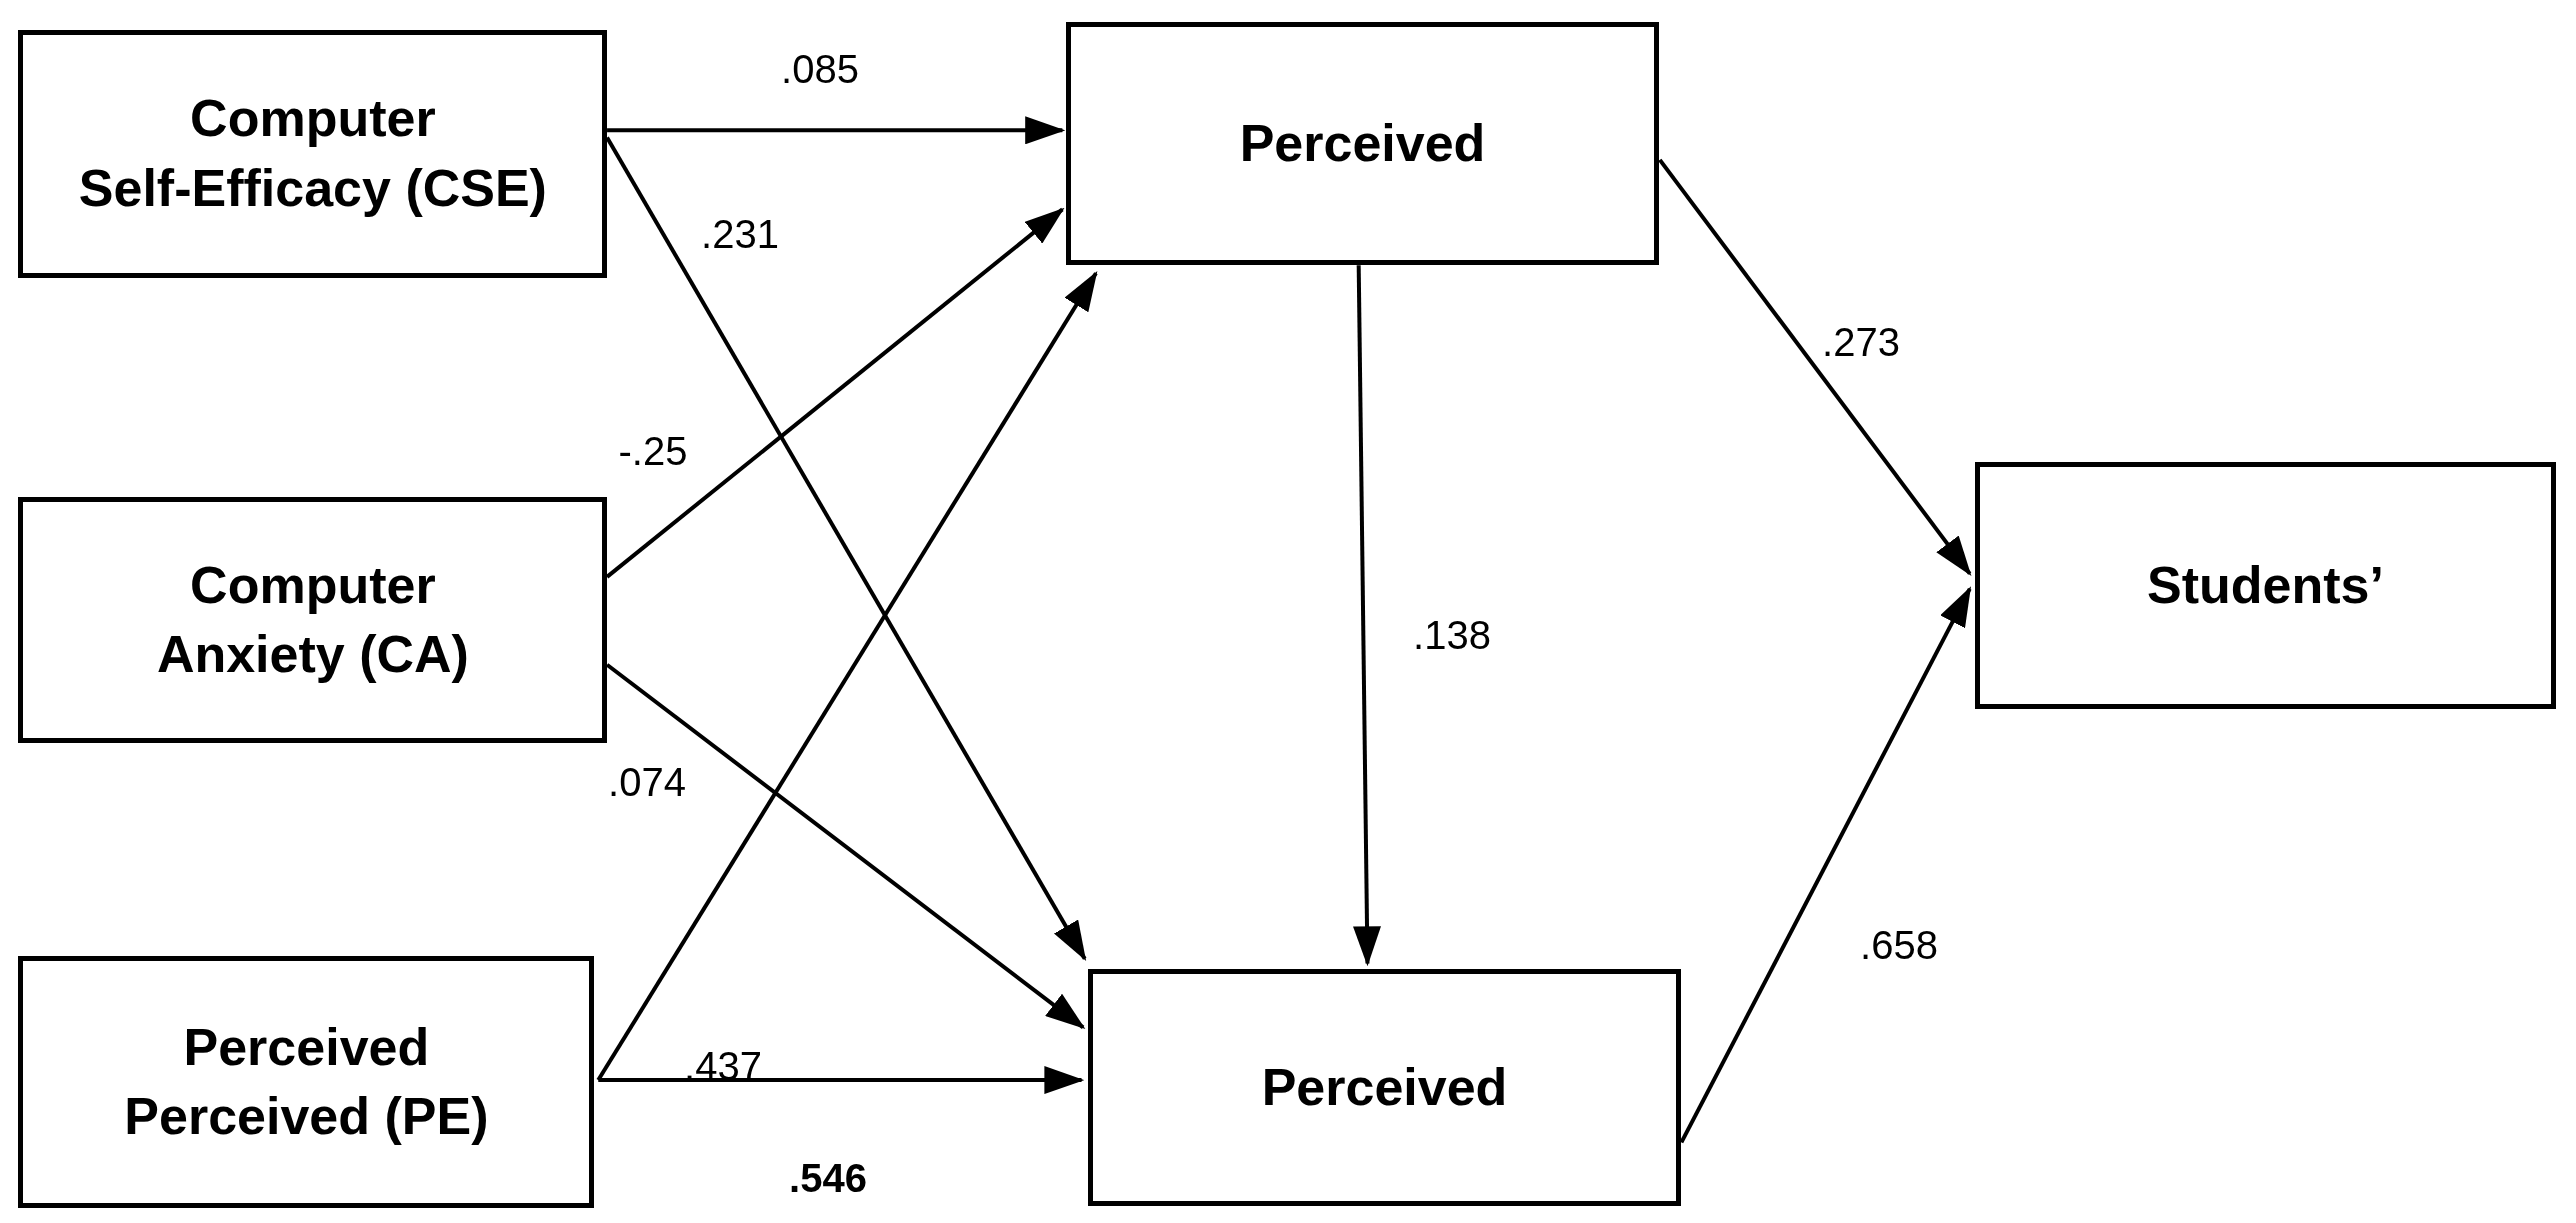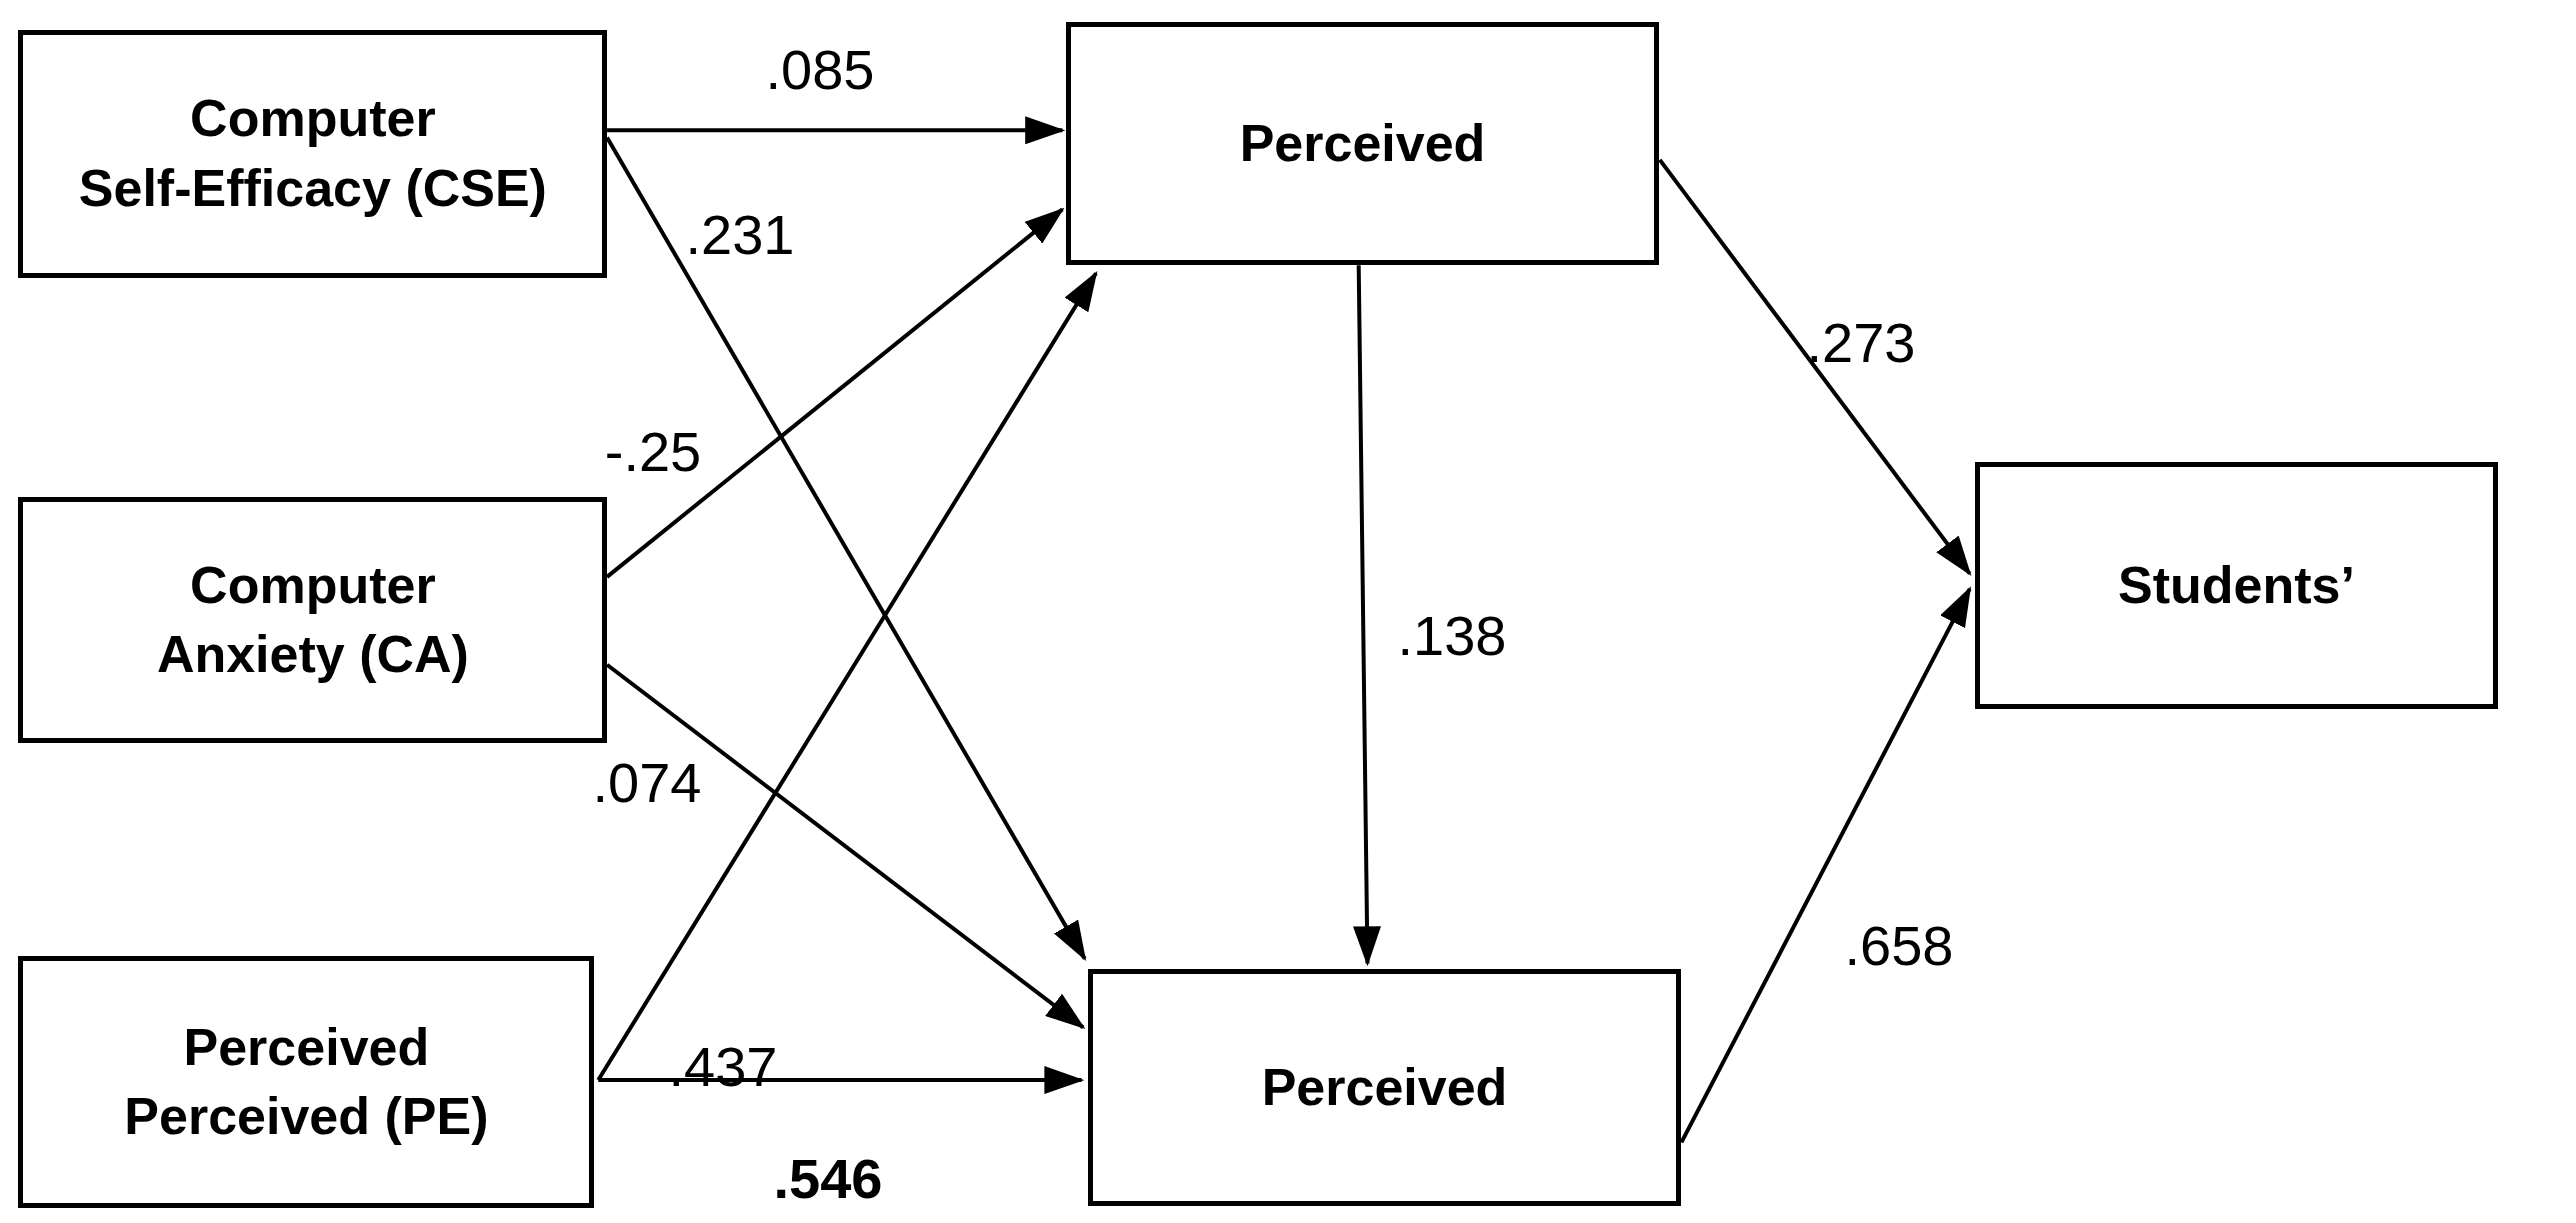--- a/index.html
+++ b/index.html
@@ -43,27 +43,27 @@
   }
   .node span {
     display: block;
     white-space: nowrap;
   }
   .node-cse { left: 18.4px;   top: 29.6px;   width: 589px; height: 248px; }
   .node-ca  { left: 18.4px;   top: 497px;  width: 589px; height: 246px; }
   .node-pe  { left: 18.4px;   top: 956px; width: 576px; height: 252px; }
   .node-peu { left: 1066px; top: 22.4px;   width: 593px; height: 243px; }
   .node-pu  { left: 1088px; top: 969px; width: 593px; height: 237px; }
-  .node-ss  { left: 1975px; top: 462px;  width: 523px; height: 247px; text-align: center; }
+  .node-ss  { left: 1975px; top: 462px;  width: 581px; height: 247px; text-align: center; }
 
   .coef {
     position: absolute;
     transform: translate(-50%, -50%);
     color: #000000;
-    font-size: 56px;
+    font-size: 40px;
     font-weight: normal;
     white-space: nowrap;
   }
   .coef-cse-peu { left: 820px; top: 69px; }
   .coef-cse-pu  { left: 740px;  top: 234px; }
   .coef-ca-peu  { left: 653px;  top: 451px; }
   .coef-ca-pu   { left: 647px;  top: 782px; }
   .coef-pe-peu  { left: 723px;  top: 1034px; margin-top: 32px; }
   .coef-pe-pu   { left: 828px; top: 1178px; font-weight: bold; }
   .coef-peu-pu  { left: 1452px; top: 635px; }

